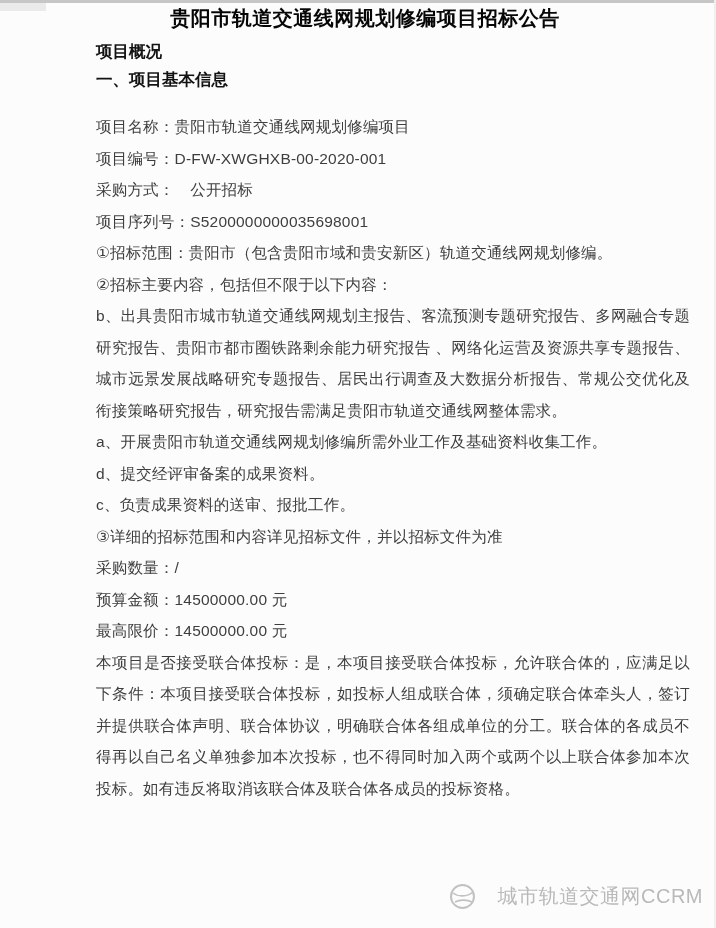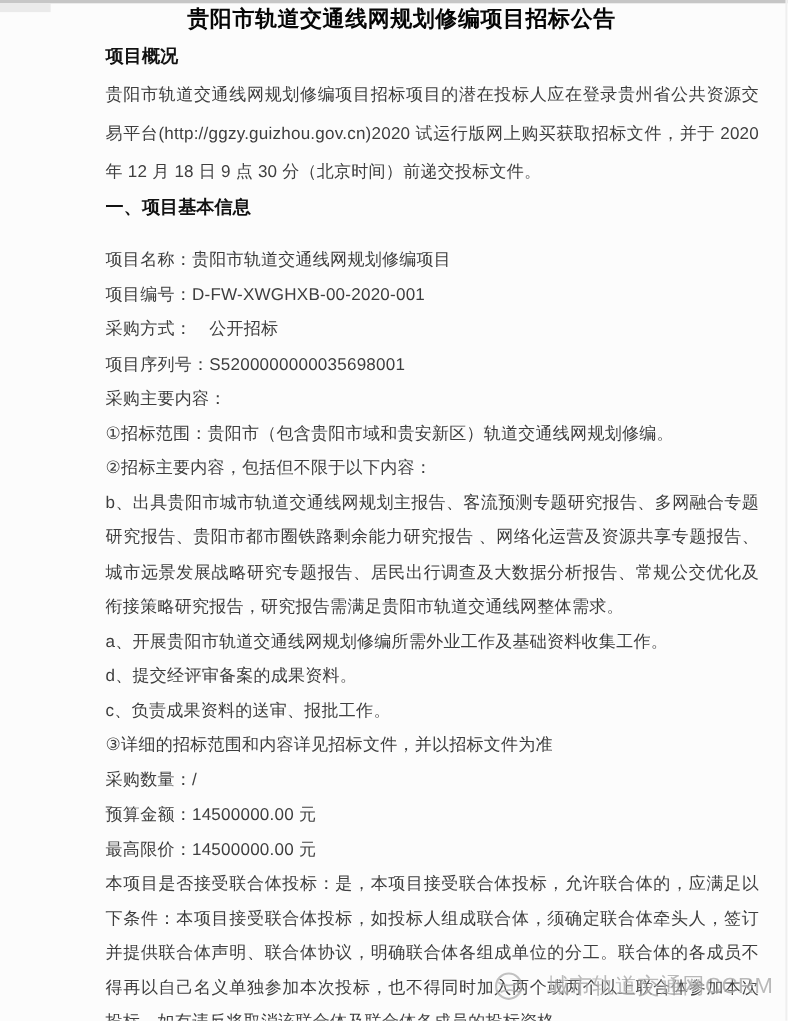--- a/index.html
+++ b/index.html
@@ -30,20 +30,21 @@
   .title {
     margin-left: -82px; margin-right: -26px;
     text-align: center;
     font-size: 20px; font-weight: bold; color: #060606;
     line-height: 29px;
     letter-spacing: 0.5px;
   }
   .h-bold {
     font-size: 16.5px; font-weight: bold; color: #121212;
     line-height: 21px;
+    font-family: Liberation Serif, serif;
   }
   .h-overview { margin: 8px 0 7px; }
   .h-section  { margin: 5px 0 21px; }
   .para, .line {
     font-size: 15.5px; color: #3e3e3e;
     text-align: justify;
     text-justify: inter-ideograph;
     letter-spacing: 0.2px;
   }
   .para { line-height: 35px; }
@@ -68,30 +69,28 @@
 <div class="edge-top"></div>
 <div class="edge-corner"></div>
 <div class="edge-right"></div>
 
 <div class="doc">
 
   <h1 class="title">贵阳市轨道交通线网规划修编项目招标公告</h1>
 
   <h2 class="h-bold h-overview">项目概况</h2>
 
-  <p class="para">贵阳市轨道交通线网规划修编项目招标项目的潜在投标人应在登录贵州省公共资源交易平台(http://ggzy.guizhou.gov.cn)2020 试运行版网上购买获取招标文件，并于 2020 年 12 月 18 日 9 点 30 分（北京时间）前递交投标文件。</p>
 
   <h2 class="h-bold h-section">一、项目基本信息</h2>
 
   <div class="lines">
     <p class="line">项目名称：贵阳市轨道交通线网规划修编项目</p>
     <p class="line">项目编号：D-FW-XWGHXB-00-2020-001</p>
     <p class="line">采购方式：　公开招标</p>
     <p class="line">项目序列号：S5200000000035698001</p>
-    <p class="line">采购主要内容：</p>
     <p class="line">①招标范围：贵阳市（包含贵阳市域和贵安新区）轨道交通线网规划修编。</p>
     <p class="line">②招标主要内容，包括但不限于以下内容：</p>
     <p class="line">b、出具贵阳市城市轨道交通线网规划主报告、客流预测专题研究报告、多网融合专题研究报告、贵阳市都市圈铁路剩余能力研究报告 、网络化运营及资源共享专题报告、城市远景发展战略研究专题报告、居民出行调查及大数据分析报告、常规公交优化及衔接策略研究报告，研究报告需满足贵阳市轨道交通线网整体需求。</p>
     <p class="line">a、开展贵阳市轨道交通线网规划修编所需外业工作及基础资料收集工作。</p>
     <p class="line">d、提交经评审备案的成果资料。</p>
     <p class="line">c、负责成果资料的送审、报批工作。</p>
     <p class="line">③详细的招标范围和内容详见招标文件，并以招标文件为准</p>
     <p class="line">采购数量：/</p>
     <p class="line">预算金额：14500000.00 元</p>
     <p class="line">最高限价：14500000.00 元</p>

